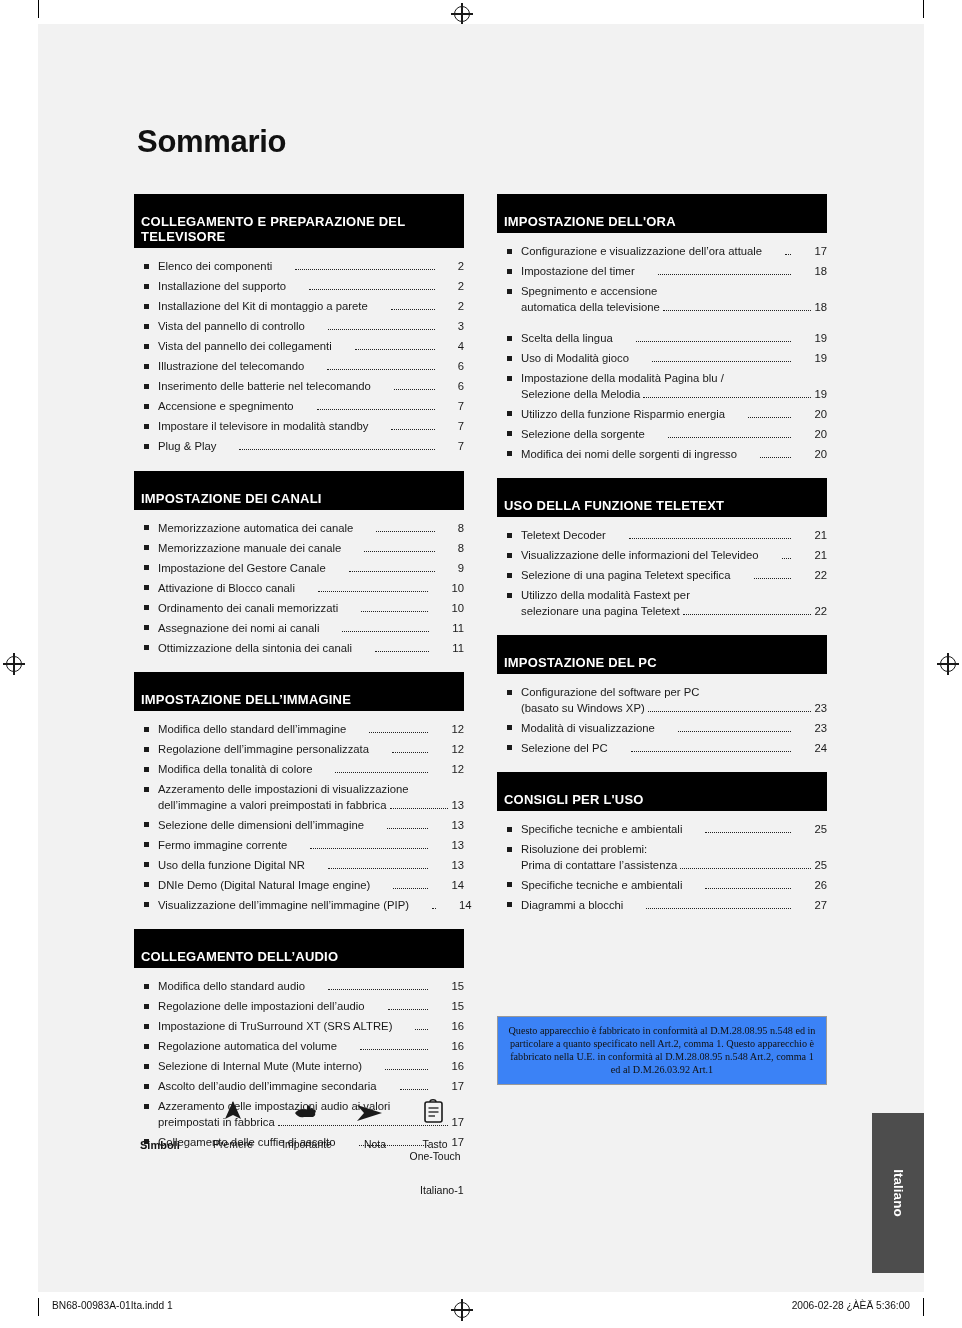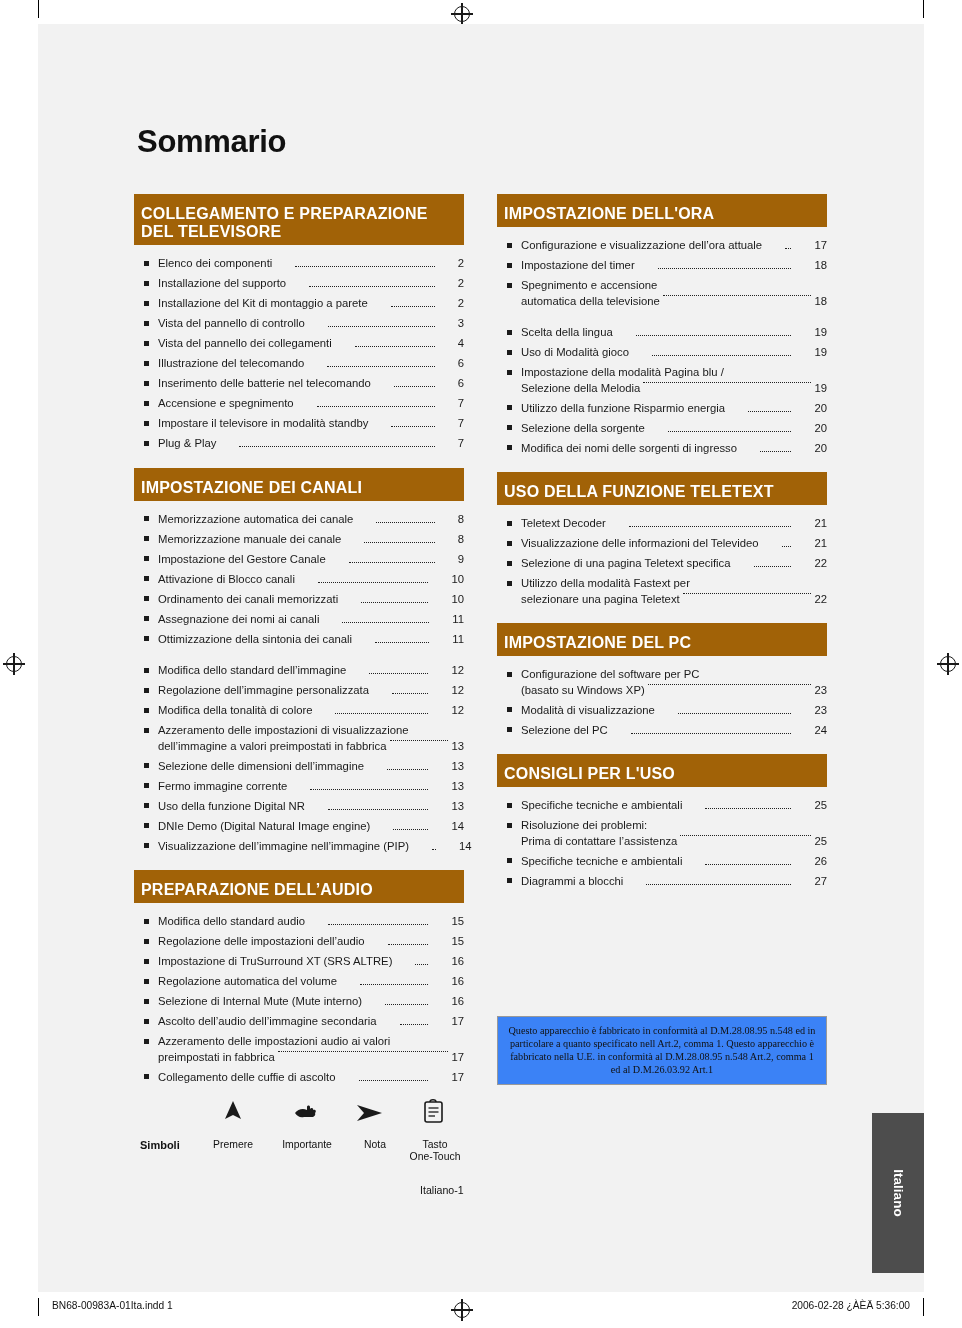--- a/index.html
+++ b/index.html
@@ -25,23 +25,23 @@
 
   .title{
     position:absolute;left:137px;top:124px;
     font-size:31px;font-weight:bold;color:#111;letter-spacing:-0.3px;
   }
   .col{position:absolute;width:330px;}
   .colL{left:134px;top:194px;}
   .colR{left:497px;top:194px;}
 
   .secthead{
-    color:#ffffff;background:#a16207;
-    font-size:16px;font-weight:bold;
-    padding:11px 0 4px 7px;
+    color:#ffffff;background:#000000;
+    font-size:13px;font-weight:bold;
+    padding:20px 0 4px 7px;
     letter-spacing:0.2px;
     margin-bottom:11px;
   }
   .entries{margin:0 0 0 0;padding:0;list-style:none;}
   .entry{
     position:relative;
     padding-left:24px;
     font-size:11.3px;color:#1a1a1a;
     margin-bottom:5.5px;
     line-height:14.5px;
@@ -53,21 +53,21 @@
   .row{display:flex;align-items:flex-end;width:100%;gap:20px;}
   .etext{white-space:nowrap;}
   .dots{
     flex:1 1 auto;
     border-bottom:1.4px dotted #222;
     margin:0 3px 3.5px 3px;
     min-width:4px;
     height:1px;
   }
   .pg{white-space:nowrap;text-align:right;}
-  .entry .line2{display:flex;align-items:flex-start;width:100%;margin-top:1px;}
+  .entry .line2{display:flex;align-items:flex-end;width:100%;margin-top:1px;}
 
   .sect{margin-bottom:17px;}
 
   
   .legend{
     position:absolute;left:134px;top:1095px;width:340px;
     font-size:10.6px;color:#111;
   }
   .legend .icons{position:relative;height:40px;}
   .legend .lab{position:absolute;top:44px;text-align:center;font-size:10.4px;}
@@ -270,20 +270,21 @@
           <span class="bullet"></span>
           <div class="row">
             <span class="etext">Ottimizzazione della sintonia dei canali</span>
             <span class="dots"></span>
             <span class="pg">11</span>
           </div>
         </li>
       </ul>
     </div>
     <div class="sect">
+      <div class="secthead">IMPOSTAZIONE DELL’IMMAGINE</div>
       <ul class="entries">
         <li class="entry">
           <span class="bullet"></span>
           <div class="row">
             <span class="etext">Modifica dello standard dell’immagine</span>
             <span class="dots"></span>
             <span class="pg">12</span>
           </div>
         </li>
         <li class="entry">
@@ -349,21 +350,21 @@
           <span class="bullet"></span>
           <div class="row">
             <span class="etext">Visualizzazione dell’immagine nell’immagine (PIP)</span>
             <span class="dots"></span>
             <span class="pg">14</span>
           </div>
         </li>
       </ul>
     </div>
     <div class="sect">
-      <div class="secthead">PREPARAZIONE DELL’AUDIO</div>
+      <div class="secthead">COLLEGAMENTO DELL’AUDIO</div>
       <ul class="entries">
         <li class="entry">
           <span class="bullet"></span>
           <div class="row">
             <span class="etext">Modifica dello standard audio</span>
             <span class="dots"></span>
             <span class="pg">15</span>
           </div>
         </li>
         <li class="entry">

